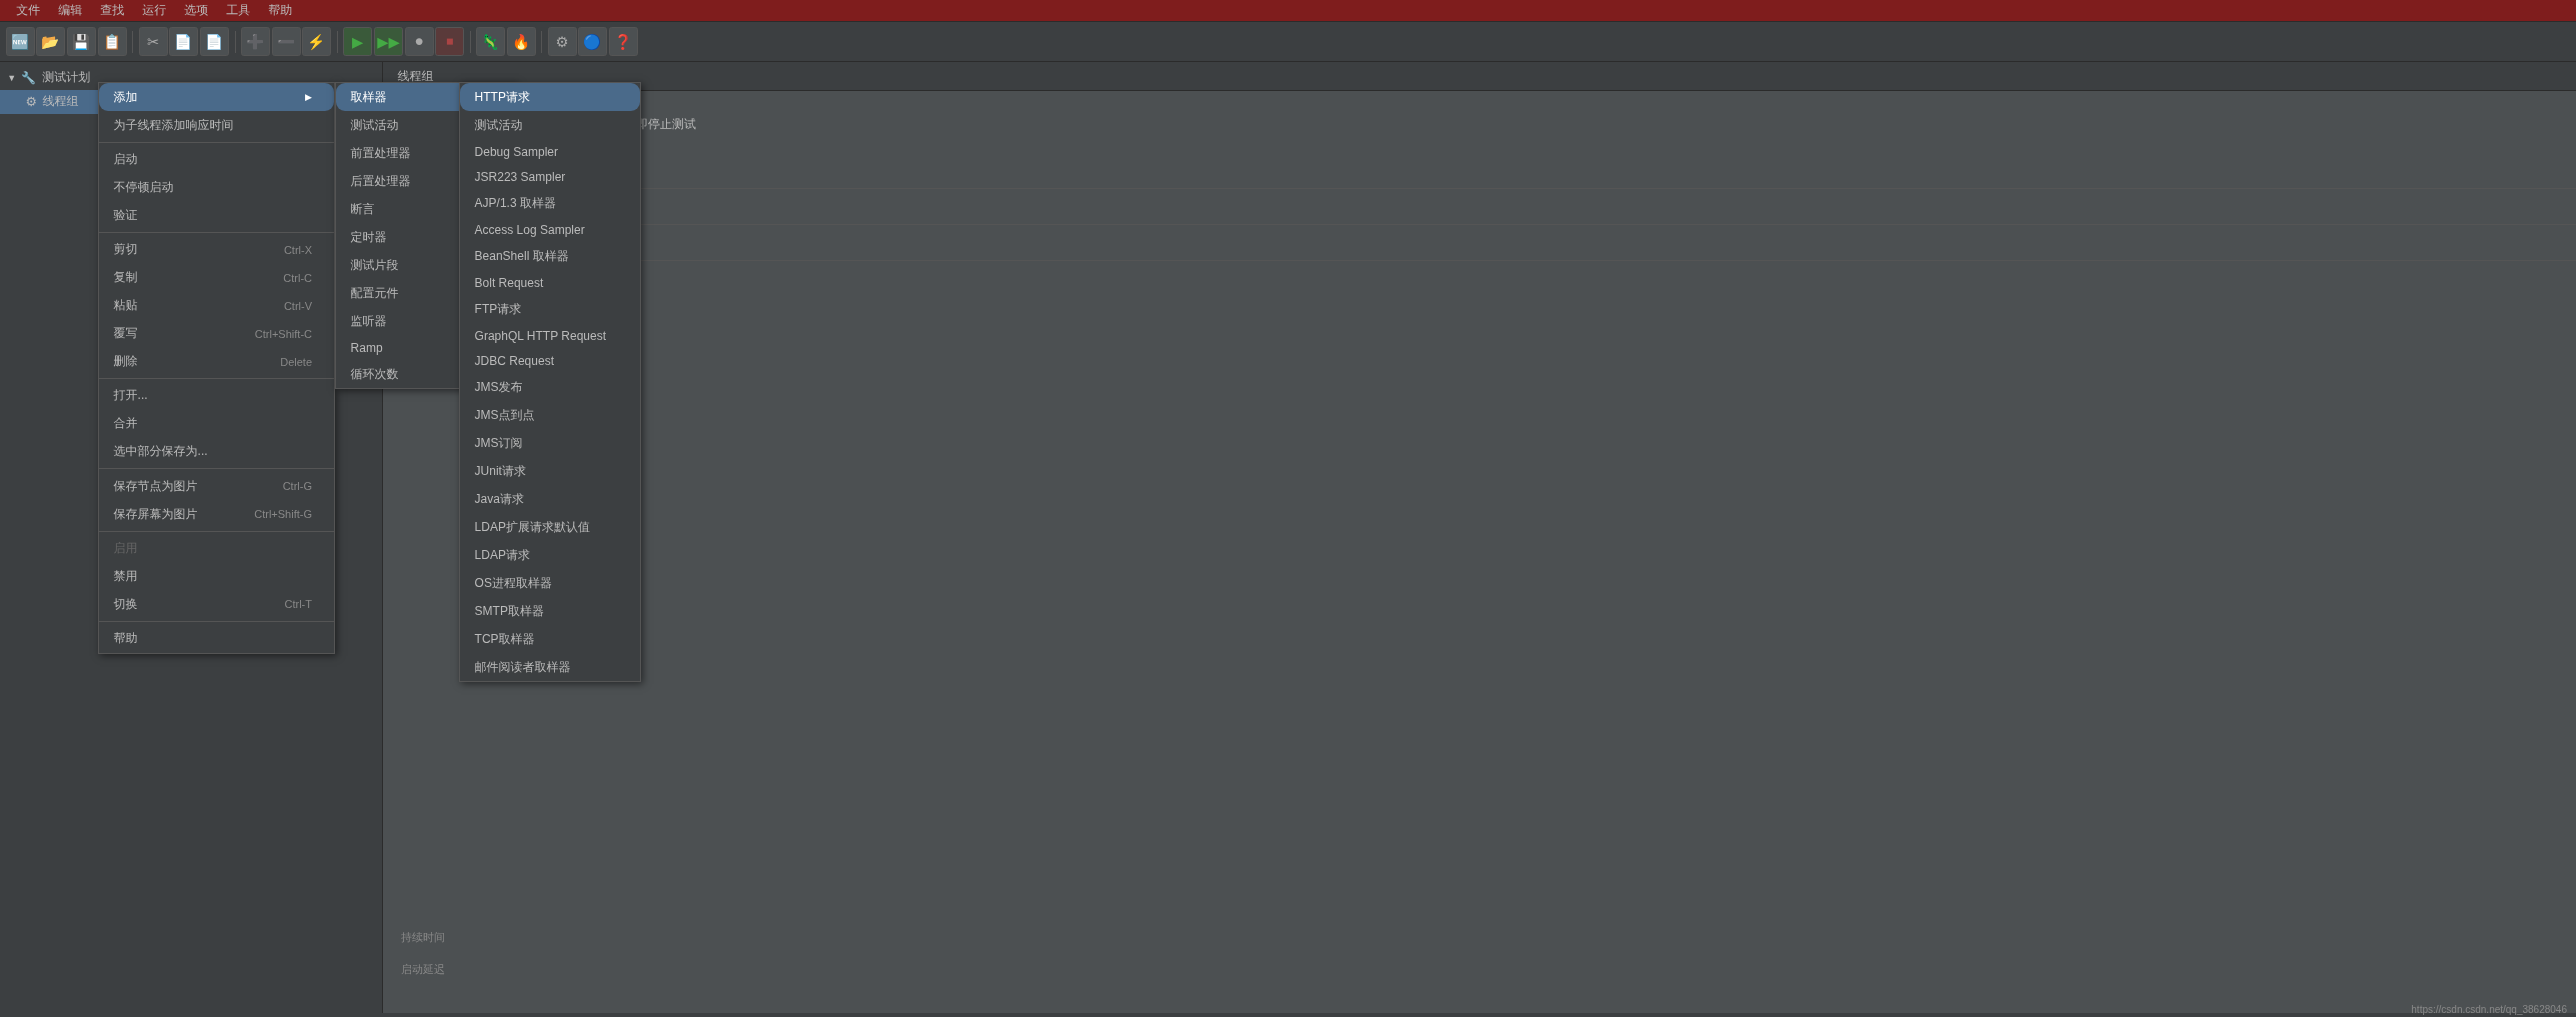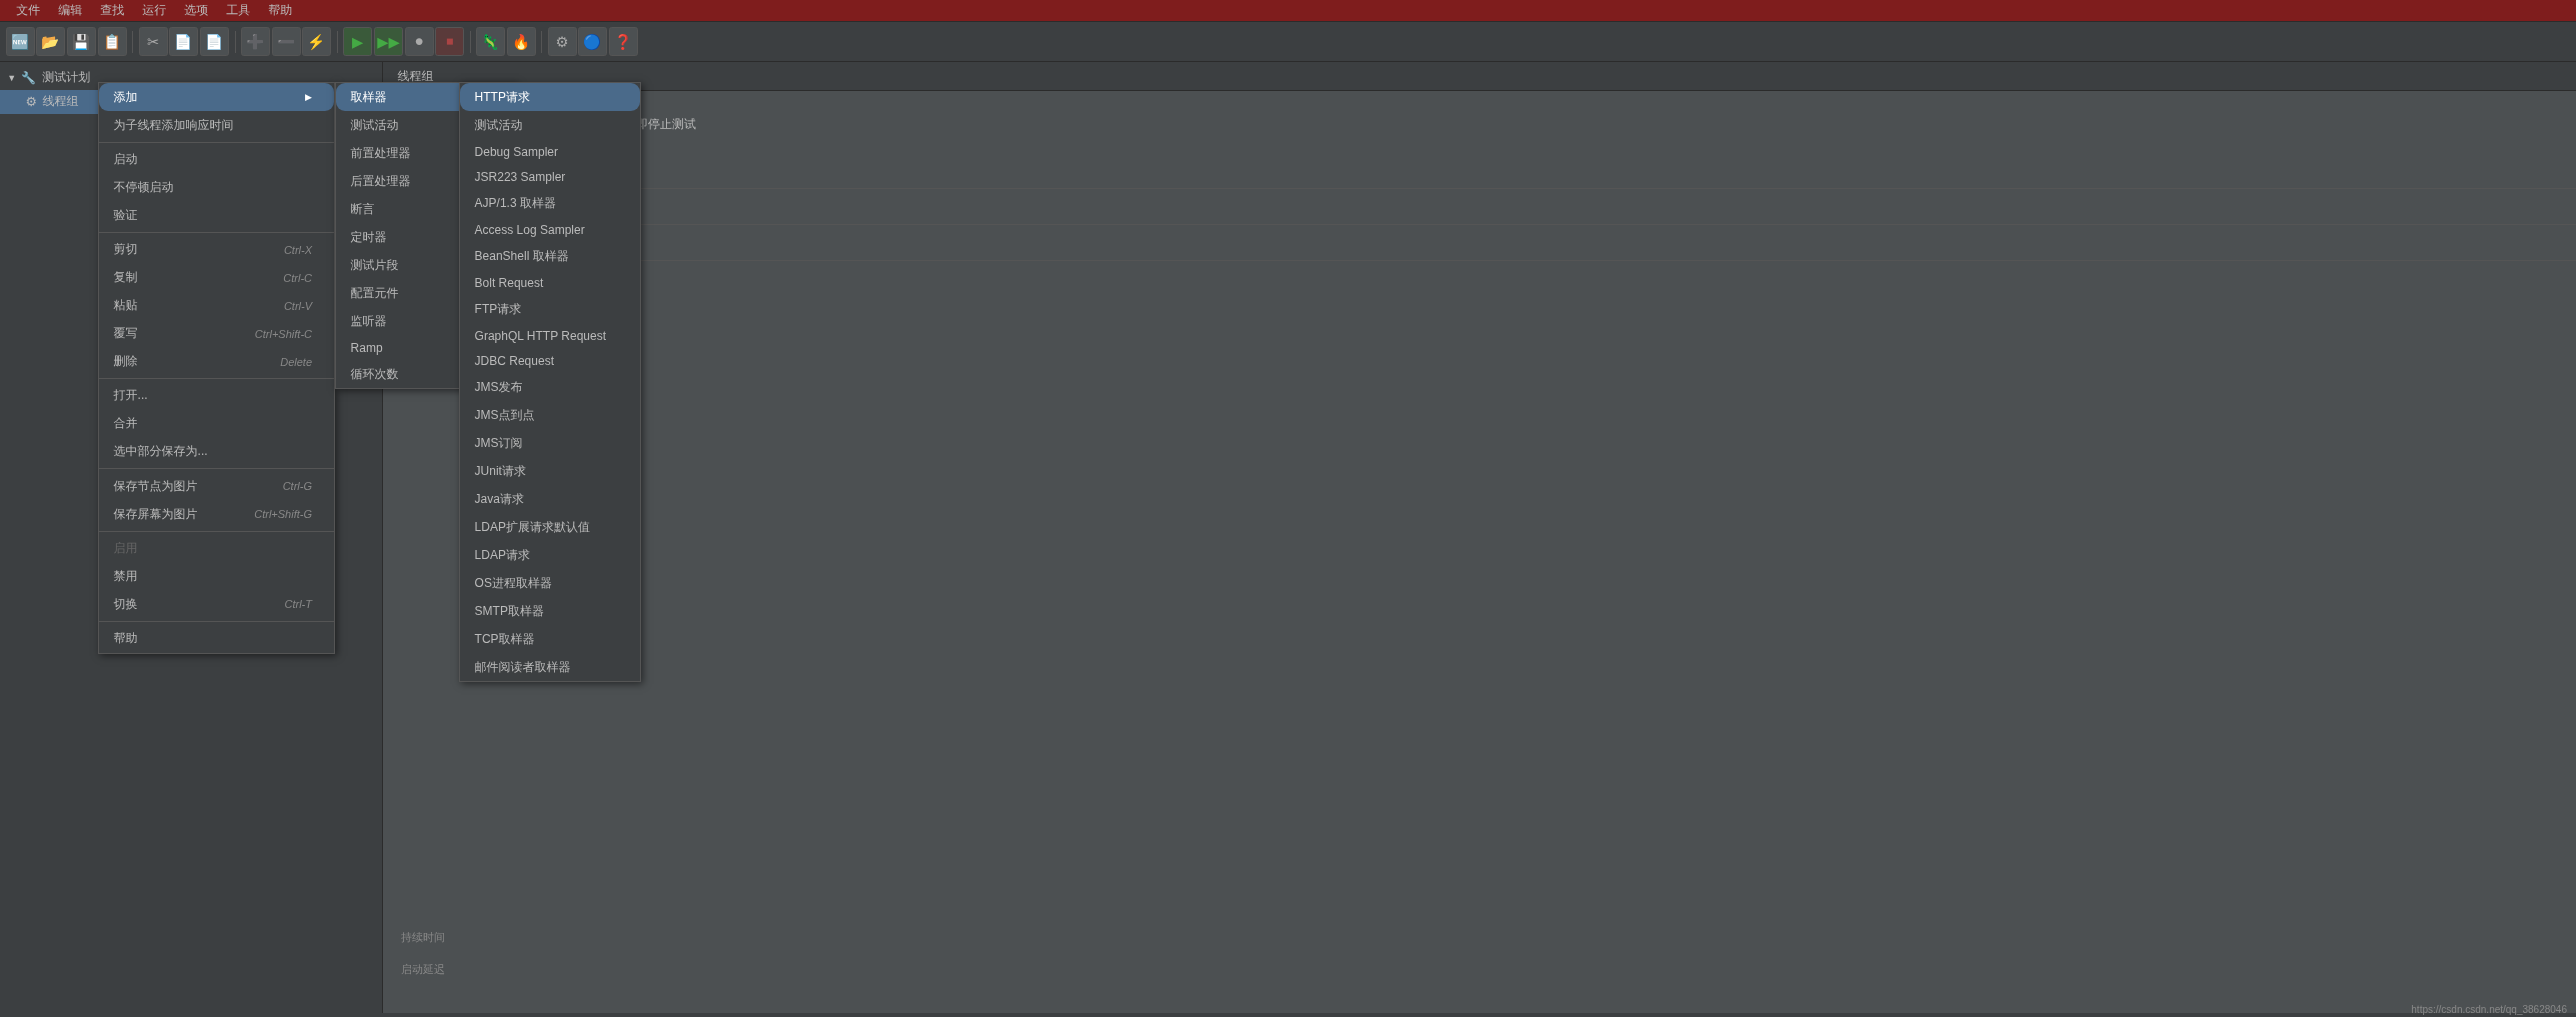--- a/index.html
+++ b/index.html
@@ -161,21 +161,20 @@
       margin: 2.7px 0;
     }
     .context-menu-arrow {
       margin-left: 18px;
       font-size: 9px;
     }
     .shortcut {
       color: #888;
       font-size: 11px;
       margin-left: 27px;
-      font-style: italic;
     }
 
     
     .menu-level1 {
       left: 98px;
       top: 82px;
       width: 237px;
     }
 
     

